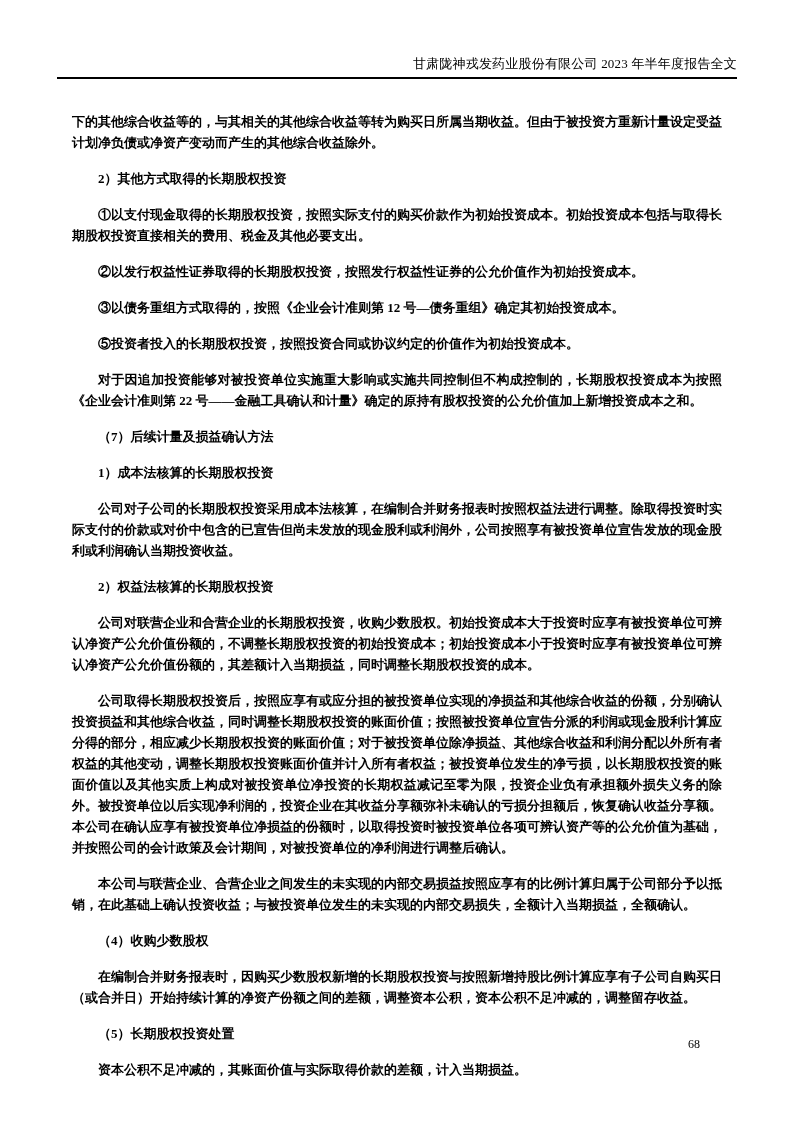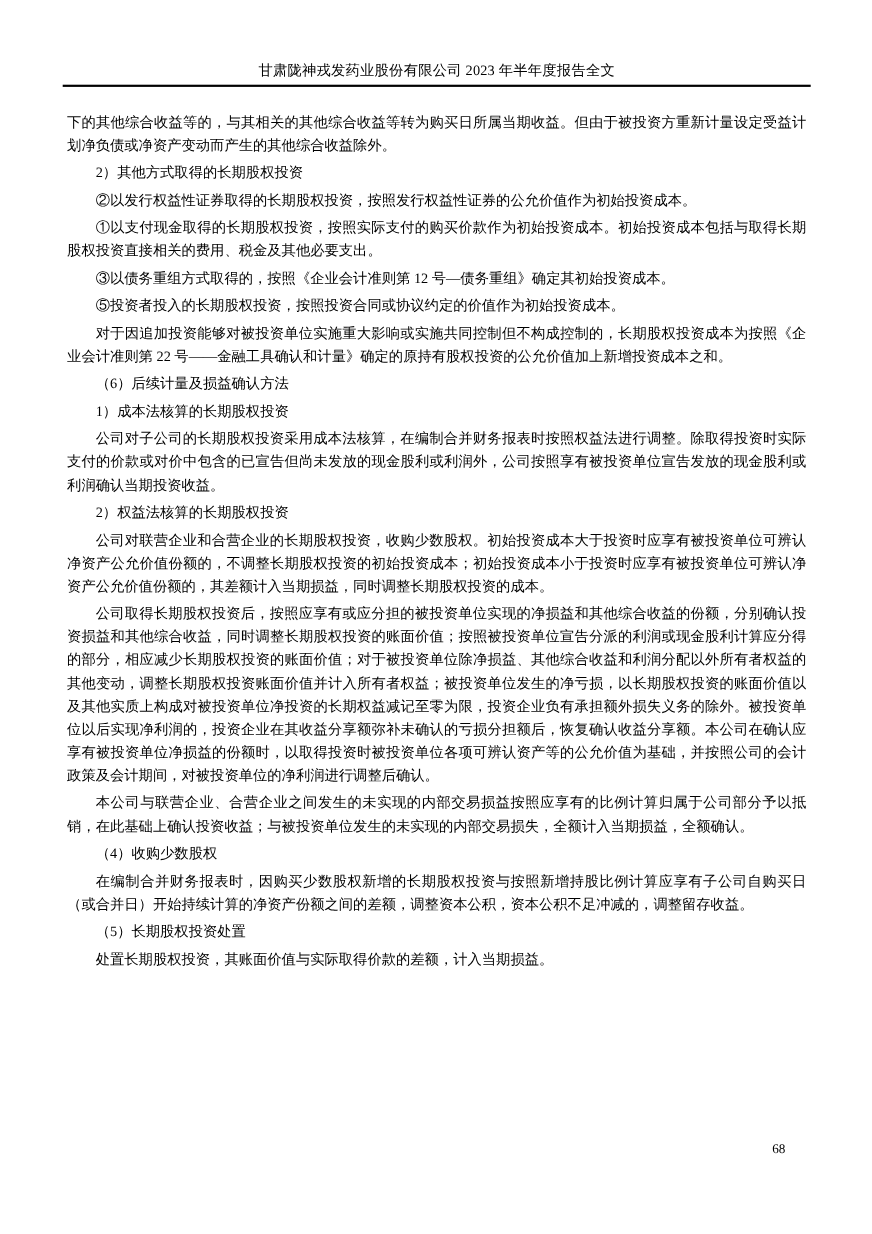--- a/index.html
+++ b/index.html
@@ -16,107 +16,108 @@
     font-family: "Liberation Serif", "DejaVu Serif", serif;
     overflow: hidden;
   }
   .report-header {
     position: absolute;
     left: 57px;
     width: 680px;
     top: 55px;
   }
   .header-title {
-    text-align: center;
+    text-align: right;
     font-size: 13px;
     line-height: 17px;
     letter-spacing: 0.2px;
   }
   .header-rule {
     margin-top: 5px;
     height: 0;
     border-bottom: 2px solid #000000;
   }
   .document-body {
     position: absolute;
     left: 57px;
     width: 680px;
     top: 96px;
     font-size: 13px;
     line-height: 21px;
     text-align: justify;
     text-justify: inter-ideograph;
   }
   .para {
-    margin: 4px;
+    margin: 15px;
     padding: 0;
     text-indent: 2em;
     word-break: break-all;
+    font-weight: bold;
   }
   .para.no-indent {
     text-indent: 0;
   }
   .footer-page-num {
     position: absolute;
     top: 1036px;
     left: 688px;
     width: 26px;
-    text-align: right;
+    text-align: left;
     font-size: 12px;
     line-height: 16px;
   }
 </style>
 </head>
 <body>
 
 <div class="page">
 
   <div class="report-header">
     <div class="header-title">甘肃陇神戎发药业股份有限公司 2023 年半年度报告全文</div>
     <div class="header-rule"></div>
   </div>
 
   <div class="document-body">
 
       <p class="para no-indent">下的其他综合收益等的，与其相关的其他综合收益等转为购买日所属当期收益。但由于被投资方重新计量设定受益计划净负债或净资产变动而产生的其他综合收益除外。</p>
 
       <p class="para">2）其他方式取得的长期股权投资</p>
 
+      <p class="para">①以支付现金取得的长期股权投资，按照实际支付的购买价款作为初始投资成本。初始投资成本包括与取得长期股权投资直接相关的费用、税金及其他必要支出。</p>
+
       <p class="para">②以发行权益性证券取得的长期股权投资，按照发行权益性证券的公允价值作为初始投资成本。</p>
-
-      <p class="para">①以支付现金取得的长期股权投资，按照实际支付的购买价款作为初始投资成本。初始投资成本包括与取得长期股权投资直接相关的费用、税金及其他必要支出。</p>
 
       <p class="para">③以债务重组方式取得的，按照《企业会计准则第 12 号—债务重组》确定其初始投资成本。</p>
 
 
       <p class="para">⑤投资者投入的长期股权投资，按照投资合同或协议约定的价值作为初始投资成本。</p>
 
       <p class="para">对于因追加投资能够对被投资单位实施重大影响或实施共同控制但不构成控制的，长期股权投资成本为按照《企业会计准则第 22 号——金融工具确认和计量》确定的原持有股权投资的公允价值加上新增投资成本之和。</p>
 
-      <p class="para">（6）后续计量及损益确认方法</p>
+      <p class="para">（7）后续计量及损益确认方法</p>
 
       <p class="para">1）成本法核算的长期股权投资</p>
 
       <p class="para">公司对子公司的长期股权投资采用成本法核算，在编制合并财务报表时按照权益法进行调整。除取得投资时实际支付的价款或对价中包含的已宣告但尚未发放的现金股利或利润外，公司按照享有被投资单位宣告发放的现金股利或利润确认当期投资收益。</p>
 
       <p class="para">2）权益法核算的长期股权投资</p>
 
       <p class="para">公司对联营企业和合营企业的长期股权投资，收购少数股权。初始投资成本大于投资时应享有被投资单位可辨认净资产公允价值份额的，不调整长期股权投资的初始投资成本；初始投资成本小于投资时应享有被投资单位可辨认净资产公允价值份额的，其差额计入当期损益，同时调整长期股权投资的成本。</p>
 
       <p class="para">公司取得长期股权投资后，按照应享有或应分担的被投资单位实现的净损益和其他综合收益的份额，分别确认投资损益和其他综合收益，同时调整长期股权投资的账面价值；按照被投资单位宣告分派的利润或现金股利计算应分得的部分，相应减少长期股权投资的账面价值；对于被投资单位除净损益、其他综合收益和利润分配以外所有者权益的其他变动，调整长期股权投资账面价值并计入所有者权益；被投资单位发生的净亏损，以长期股权投资的账面价值以及其他实质上构成对被投资单位净投资的长期权益减记至零为限，投资企业负有承担额外损失义务的除外。被投资单位以后实现净利润的，投资企业在其收益分享额弥补未确认的亏损分担额后，恢复确认收益分享额。本公司在确认应享有被投资单位净损益的份额时，以取得投资时被投资单位各项可辨认资产等的公允价值为基础，并按照公司的会计政策及会计期间，对被投资单位的净利润进行调整后确认。</p>
 
       <p class="para">本公司与联营企业、合营企业之间发生的未实现的内部交易损益按照应享有的比例计算归属于公司部分予以抵销，在此基础上确认投资收益；与被投资单位发生的未实现的内部交易损失，全额计入当期损益，全额确认。</p>
 
 
       <p class="para">（4）收购少数股权</p>
 
       <p class="para">在编制合并财务报表时，因购买少数股权新增的长期股权投资与按照新增持股比例计算应享有子公司自购买日（或合并日）开始持续计算的净资产份额之间的差额，调整资本公积，资本公积不足冲减的，调整留存收益。</p>
 
       <p class="para">（5）长期股权投资处置</p>
 
-      <p class="para">处置长期股权投资，其账面价值与实际取得价款的差额，计入当期损益。</p>
+      <p class="para">资本公积不足冲减的，其账面价值与实际取得价款的差额，计入当期损益。</p>
 
 
     </div>
 
   <div class="footer-page-num">68</div>
 
 </div>
 
 </body></html>

